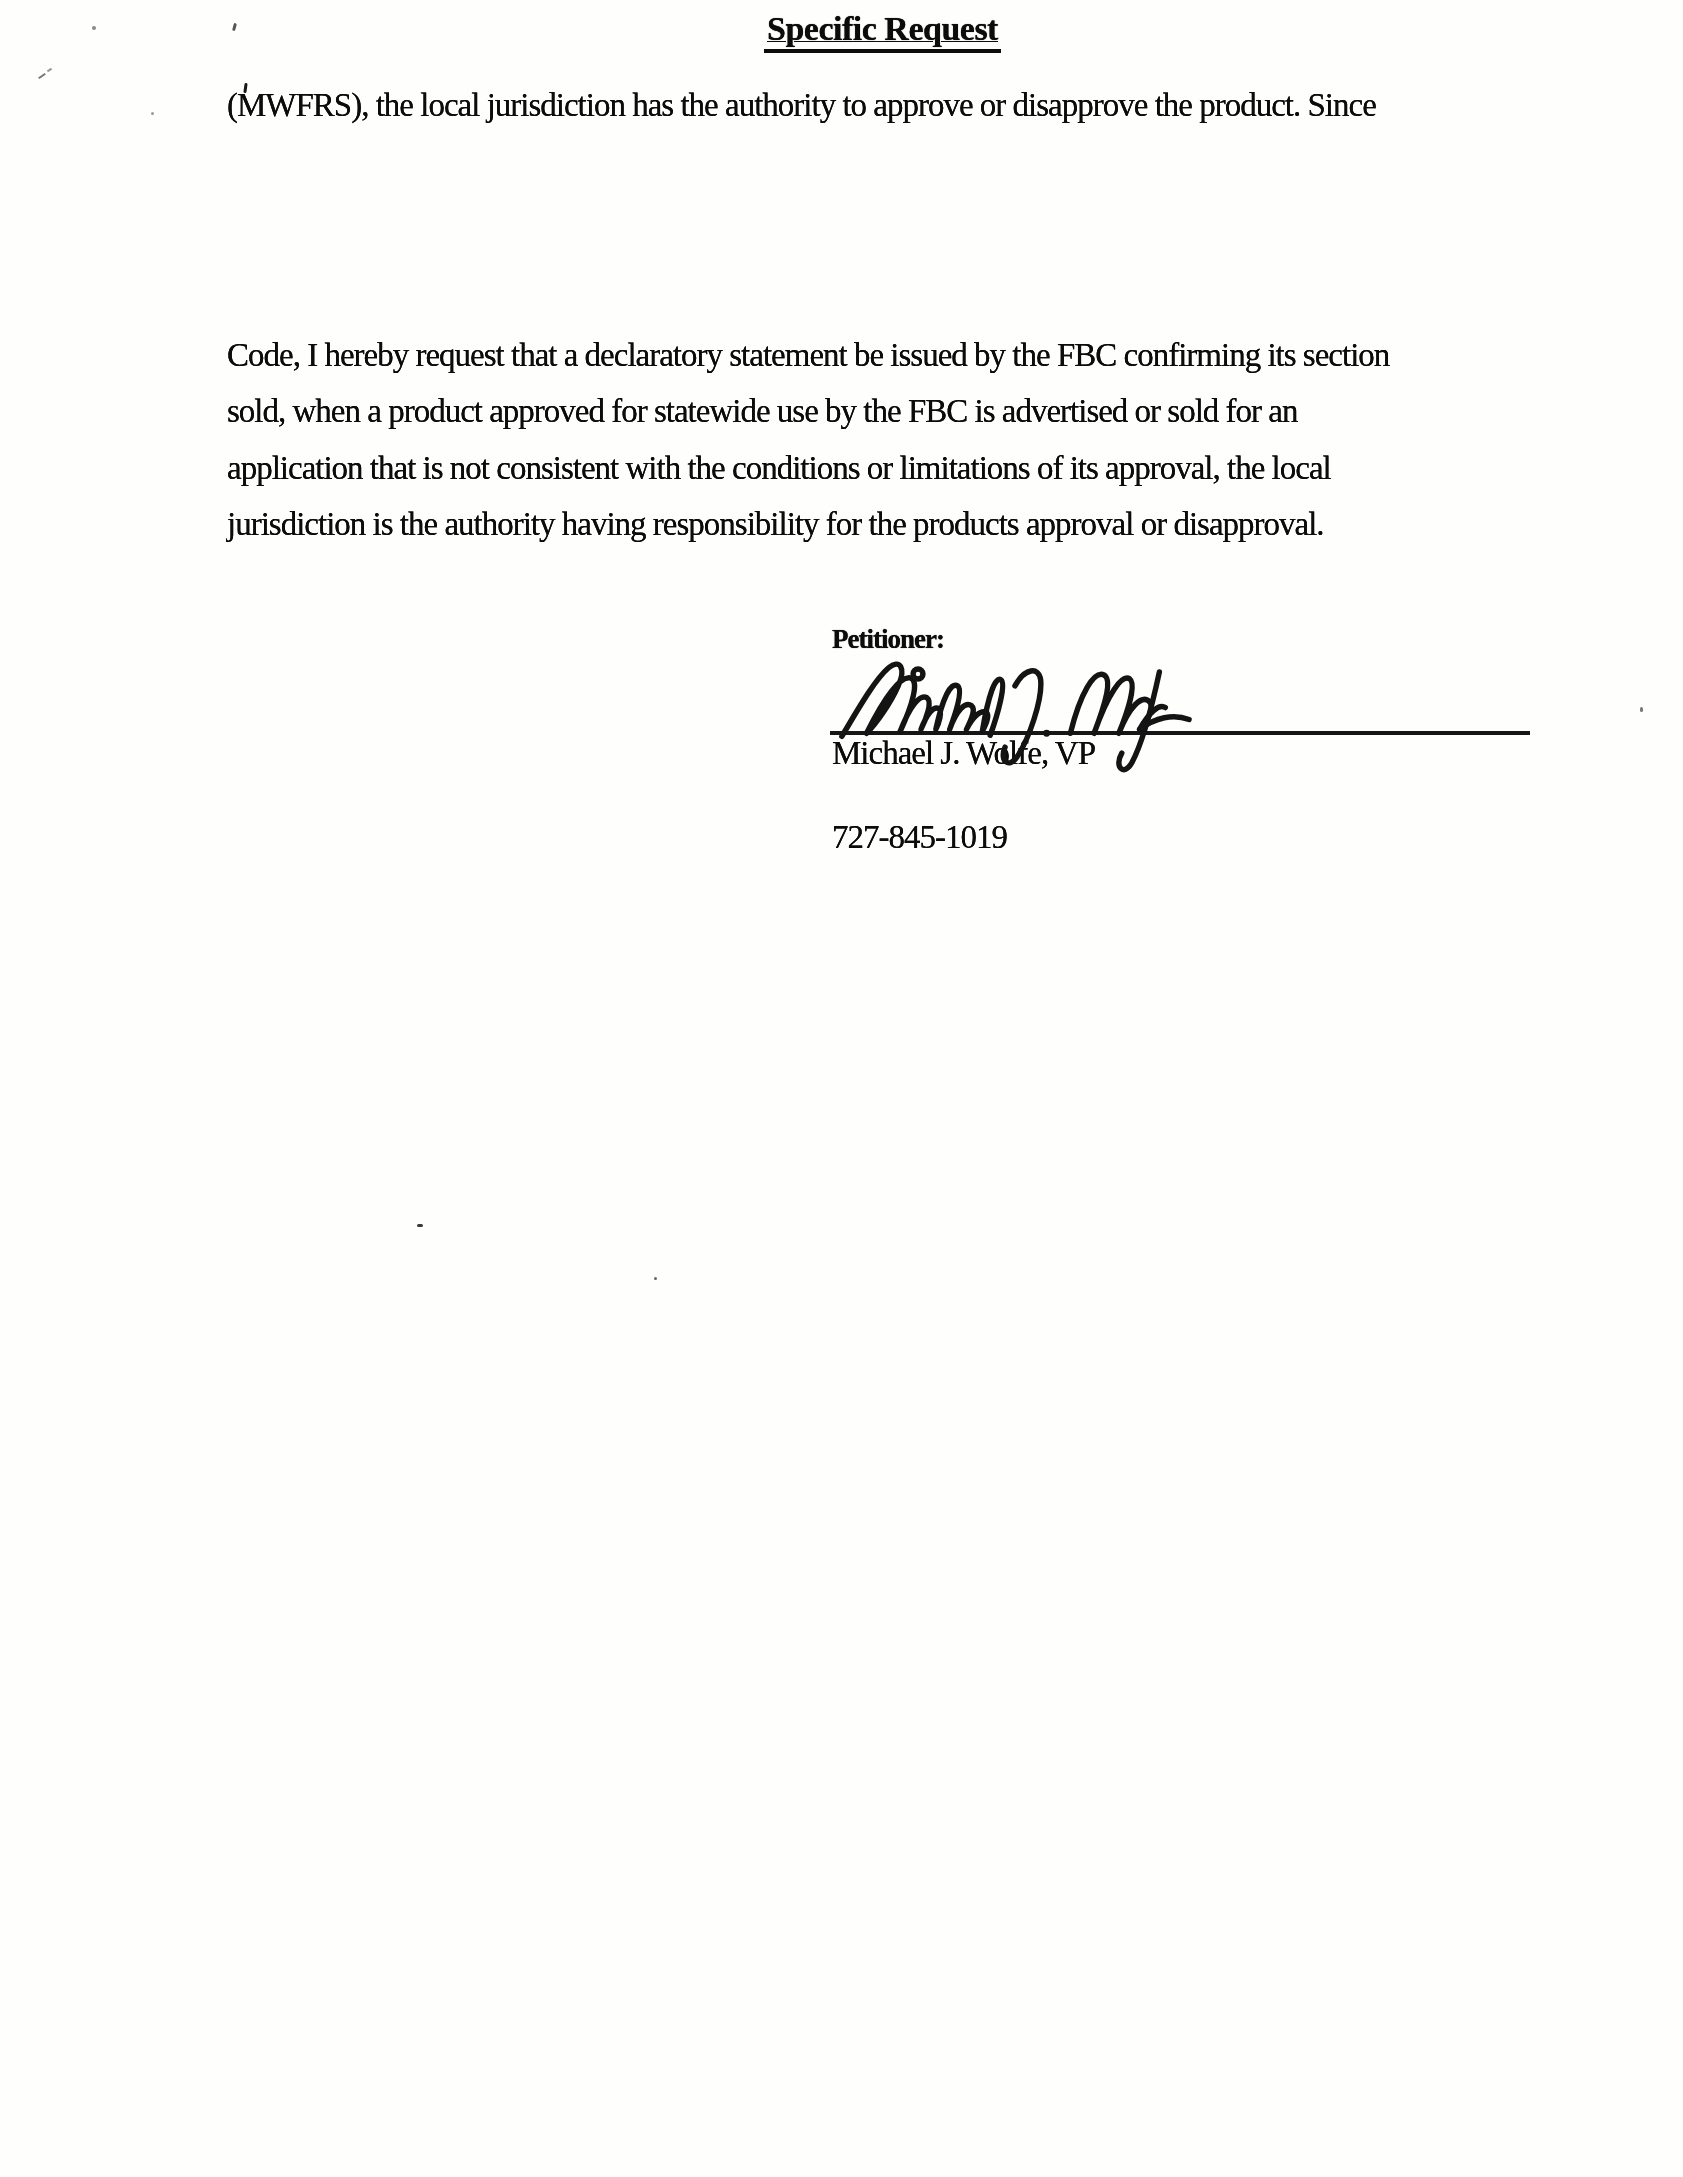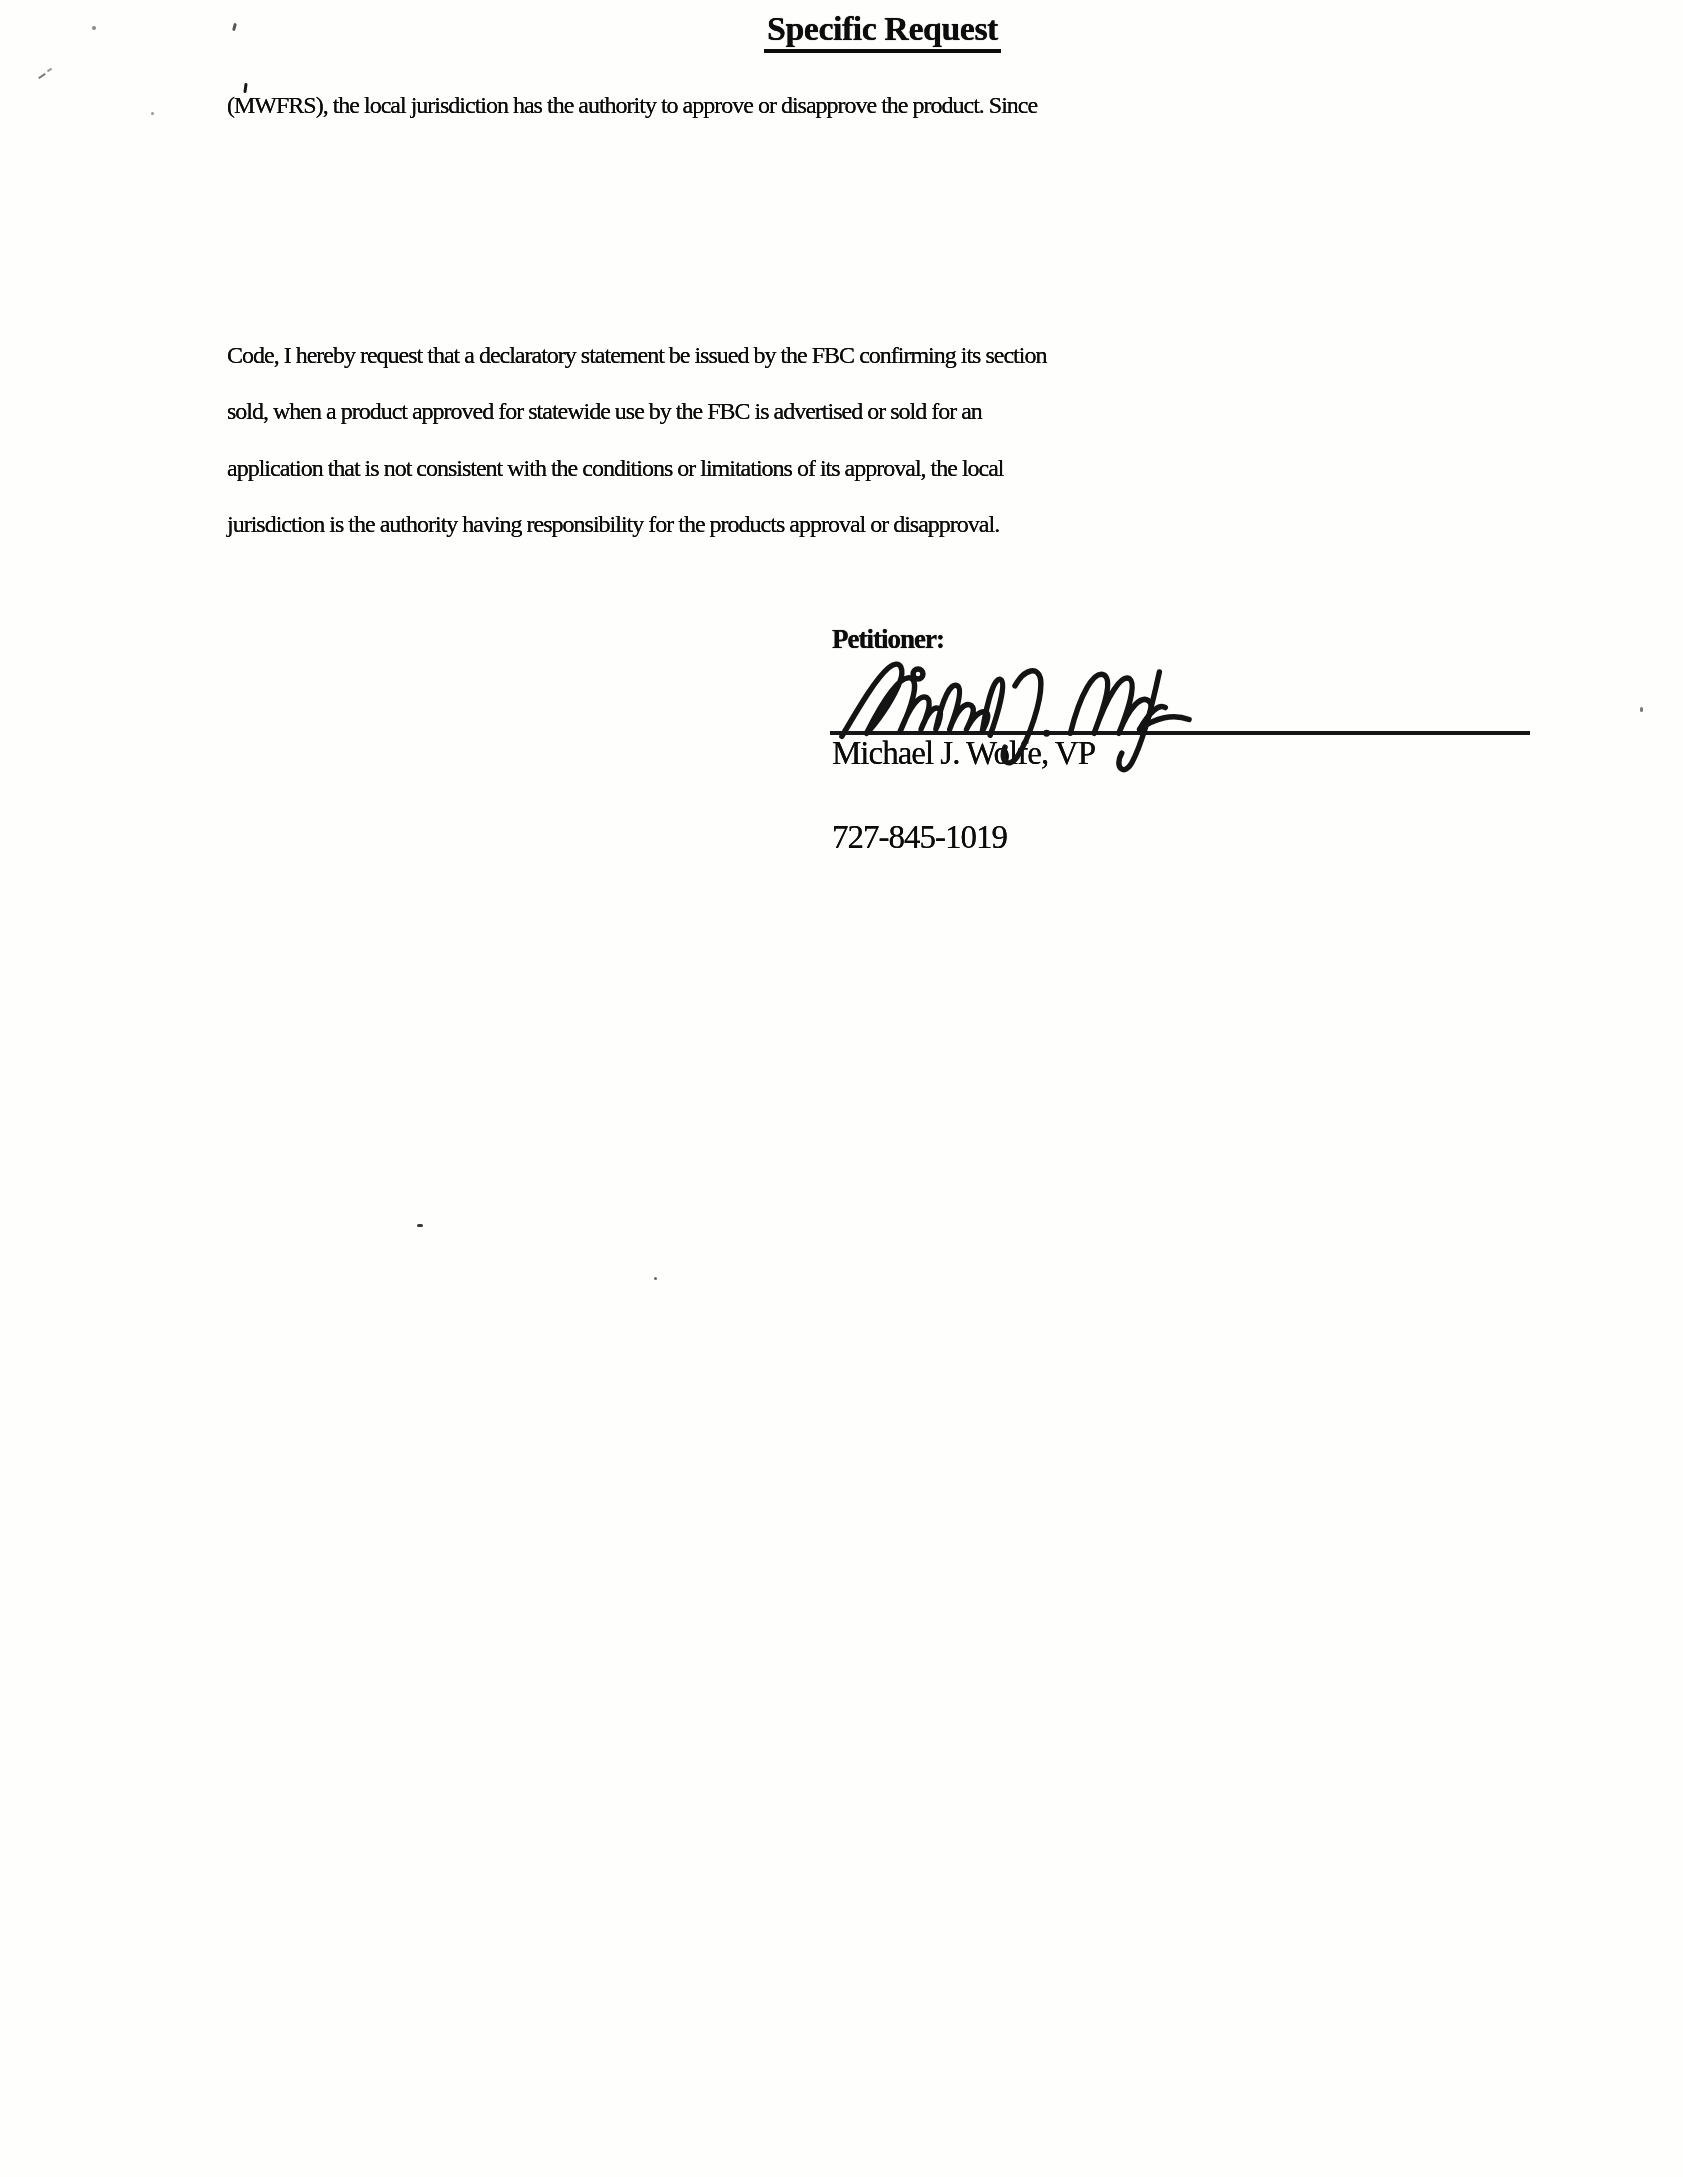--- a/index.html
+++ b/index.html
@@ -15,33 +15,34 @@
     overflow: hidden;
     font-family: "Liberation Serif", "DejaVu Serif", serif;
     color: #0c0c0c;
   }
   
   .tline {
     position: absolute;
     left: 227px;
     height: 57px;
     line-height: 57px;
-    font-size: 24px;
+    font-size: 33px;
     letter-spacing: -1px;
     white-space: nowrap;
     text-shadow: 0 0 0.6px #000;
     text-align: right;
   }
   .heading-row {
     position: absolute;
     left: 227px;
     width: 1311px;
     height: 57px;
     line-height: 57px;
     text-align: center;
+    text-decoration: underline;
   }
   .heading-row span {
     font-size: 34px;
     font-weight: bold;
     letter-spacing: -0.5px;
     border-bottom: 4px solid #0c0c0c;
     padding: 0 3px 2px 3px;
     text-shadow: 0 0 0.8px #000;
   }
   

